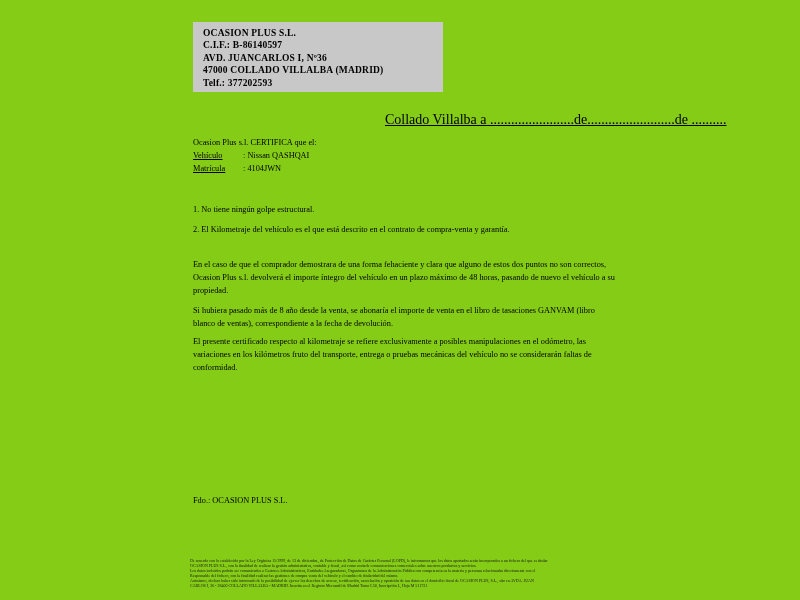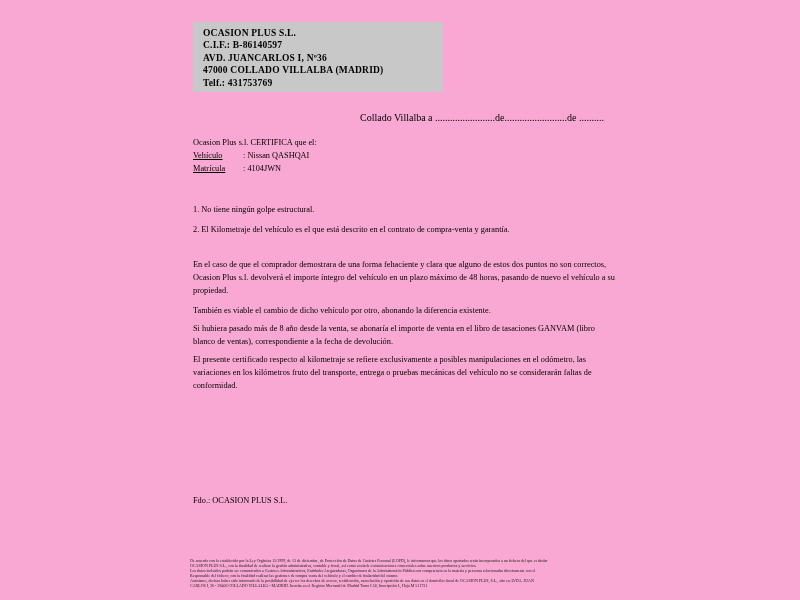--- a/index.html
+++ b/index.html
@@ -1,44 +1,45 @@
 <!DOCTYPE html>
 <html><head>
 <meta charset="utf-8">
 <style>
   * { margin: 0; padding: 0; box-sizing: border-box; }
   html, body { background: #ffffff; }
   .page {
     position: relative;
     width: 800px;
     height: 600px;
-    background: #f9a8d4;
+    background: #84cc16;
     font-family: "Liberation Serif", "DejaVu Serif", serif;
     color: #000000;
     overflow: hidden;
   }
   .letterhead {
     position: absolute;
     left: 193px;
     top: 22px;
     width: 250px;
     height: 70px;
     background: #c8c8c8;
     padding: 5px 10px 0 10px;
     font-weight: bold;
     font-size: 9.5px;
     line-height: 12.4px;
     letter-spacing: 0.2px;
   }
   .dateline {
     position: absolute;
-    left: 360px;
+    left: 385px;
     top: 112px;
-    font-size: 10px;
+    font-size: 14px;
     white-space: nowrap;
+    text-decoration: underline;
   }
   .content {
     position: absolute;
     left: 193px;
     top: 136px;
     width: 424px;
     font-size: 8.3px;
     line-height: 13px;
   }
   .certify-line { white-space: nowrap; font-family: Liberation Serif, serif; }
@@ -74,42 +75,41 @@
 </head>
 <body>
 
 <div class="page">
 
   <div class="letterhead">
     <div>OCASION PLUS S.L.</div>
     <div>C.I.F.: B-86140597</div>
     <div>AVD. JUANCARLOS I, Nº36</div>
     <div>47000 COLLADO VILLALBA (MADRID)</div>
-    <div>Telf.: 431753769</div>
+    <div>Telf.: 377202593</div>
   </div>
 
   <div class="dateline">Collado Villalba a ........................de.........................de ..........</div>
 
   <div class="content">
     <div class="certify-line">Ocasion Plus s.l. CERTIFICA que el:</div>
     <div class="kv-line">
       <span class="kv-label">Vehículo</span><span>: Nissan QASHQAI</span>
     </div>
     <div class="kv-line">
       <span class="kv-label">Matrícula</span><span>: 4104JWN</span>
     </div>
 
     <div class="points">
       <div class="point">1. No tiene ningún golpe estructural.</div>
       <div class="point">2. El Kilometraje del vehículo es el que está descrito en el contrato de compra-venta y garantía.</div>
     </div>
 
     <div class="paras">
       <div class="para">En el caso de que el comprador demostrara de una forma fehaciente y clara que alguno de estos dos puntos no son correctos, Ocasion Plus s.l. devolverá el importe íntegro del vehículo en un plazo máximo de 48 horas, pasando de nuevo el vehículo a su propiedad.</div>
-      <div class="para-tight">También es viable el cambio de dicho vehículo por otro, abonando la diferencia existente.</div>
       <div class="para-tight">Si hubiera pasado más de 8 año desde la venta, se abonaría el importe de venta en el libro de tasaciones GANVAM (libro blanco de ventas), correspondiente a la fecha de devolución.</div>
       <div class="para">El presente certificado respecto al kilometraje se refiere exclusivamente a posibles manipulaciones en el odómetro, las variaciones en los kilómetros fruto del transporte, entrega o pruebas mecánicas del vehículo no se considerarán faltas de conformidad.</div>
     </div>
   </div>
 
   <div class="signature">Fdo.: OCASION PLUS S.L.</div>
 
   <div class="legal-footer">
     <div class="legal-line">De acuerdo con lo establecido por la Ley Orgánica 15/1999, de 13 de diciembre, de Protección de Datos de Carácter Personal (LOPD), le informamos que los datos aportados serán incorporados a un fichero del que es titular</div>
     <div class="legal-line">OCASIÓN PLUS S.L., con la finalidad de realizar la gestión administrativa, contable y fiscal, así como enviarle comunicaciones comerciales sobre nuestros productos y servicios.</div>

